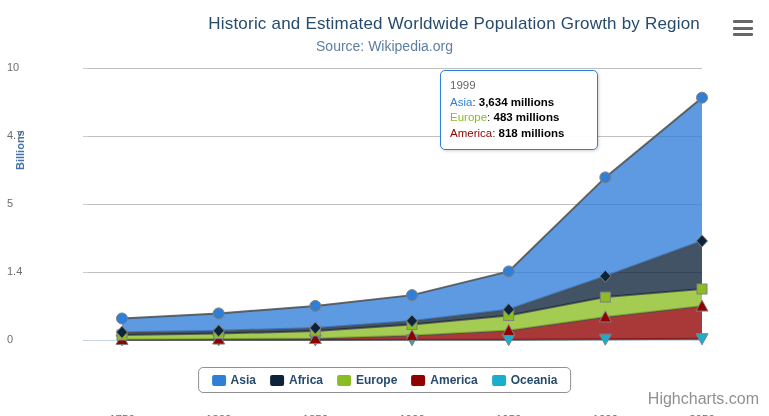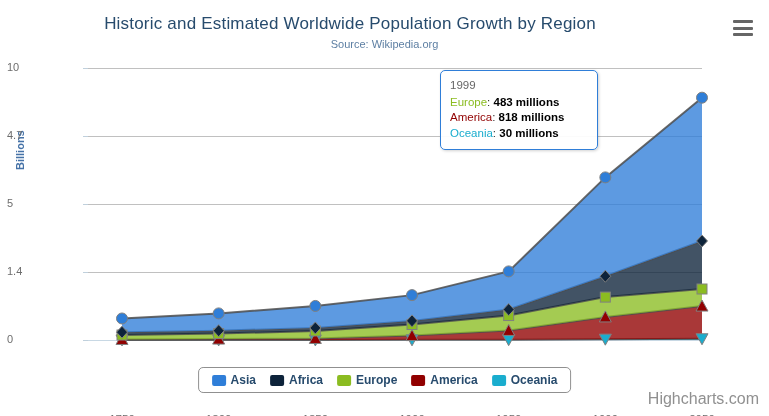--- a/index.html
+++ b/index.html
@@ -12,31 +12,31 @@
   }
   #chart-root {
     position: relative;
     width: 769px; height: 416px;
     background: #ffffff;
   }
   
   #chart-title {
     position: absolute;
     top: 14px; left: 0; width: 700px;
-    text-align: center;
+    text-align: right;
     font-size: 17px;
     color: #274b6d;
     font-family: "Liberation Sans", sans-serif;
     letter-spacing: .2px;
   }
   #chart-subtitle {
     position: absolute;
     top: 38px; left: 0; width: 769px;
     text-align: center;
-    font-size: 11px;
+    font-size: 14px;
     color: #5d7fa3;
   }
   
   #menu-button {
     position: absolute;
     top: 17px; right: 14px;
     width: 24px; height: 22px;
     padding: 3px 2px;
     display: flex; flex-direction: column; justify-content: space-between;
     cursor: pointer;
@@ -236,23 +236,23 @@
         <div class="x-label" style="left: 324px;">1900</div>
         <div class="x-label" style="left: 420.667px;">1950</div>
         <div class="x-label" style="left: 517.333px;">1999</div>
         <div class="x-label" style="left: 614px;">2050</div>
       </div>
   </div>
 
   <div id="tooltip">
     <div class="tt-header">1999</div>
     <div id="tooltip-rows">
+        <div class="tt-row"><span class="tt-name" style="color: rgb(47, 126, 216);">Asia</span><span>: </span><span class="tt-value">3,634 millions</span></div>
         <div class="tt-row"><span class="tt-name" style="color: rgb(139, 188, 33);">Europe</span><span>: </span><span class="tt-value">483 millions</span></div>
         <div class="tt-row"><span class="tt-name" style="color: rgb(145, 0, 0);">America</span><span>: </span><span class="tt-value">818 millions</span></div>
-        <div class="tt-row"><span class="tt-name" style="color: rgb(26, 173, 206);">Oceania</span><span>: </span><span class="tt-value">30 millions</span></div>
       </div>
   </div>
 
   <div id="legend">
       <div class="legend-item">
         <span class="legend-swatch" style="background: rgb(47, 126, 216);"></span>
         <span class="legend-label">Asia</span>
       </div>
       <div class="legend-item">
         <span class="legend-swatch" style="background: rgb(13, 35, 58);"></span>

